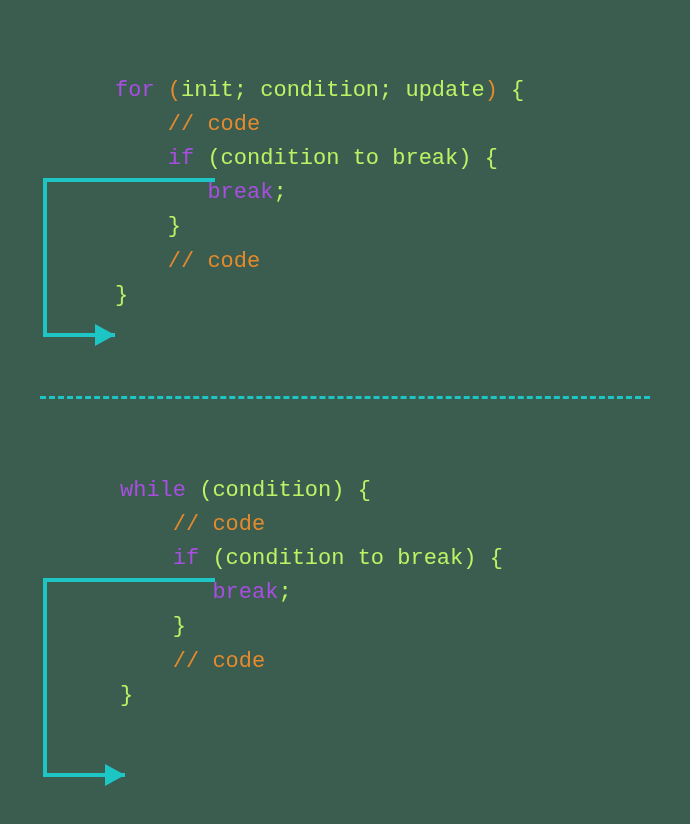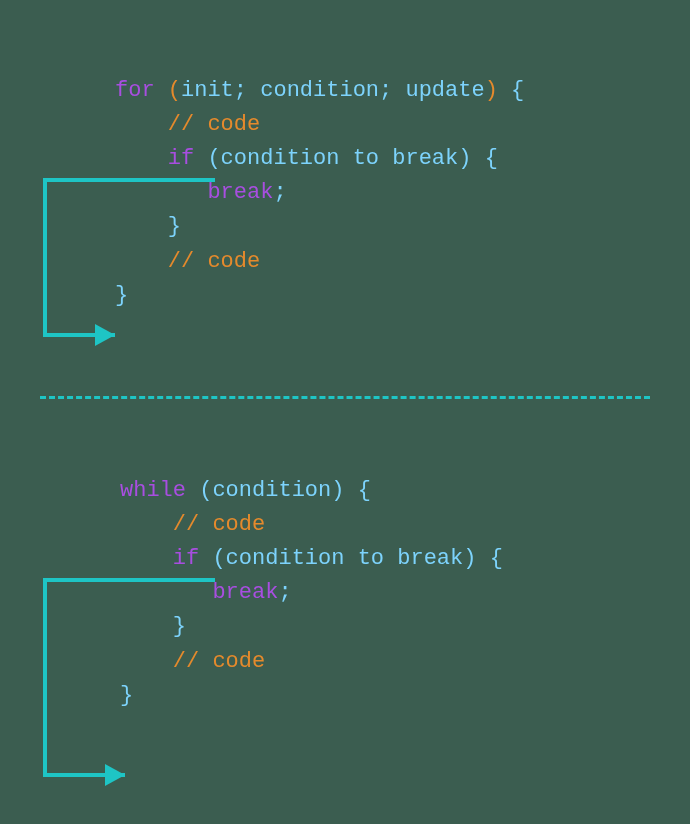--- a/index.html
+++ b/index.html
@@ -16,21 +16,21 @@
     position: relative;
   }
   .code-block {
     position: absolute;
     white-space: pre;
   }
   .for-block { top: 40px; left: 115px; }
   .while-block { top: 440px; left: 120px; }
   .kw-purple { color: #a84ee0; text-align: right; }
   .orange { color: #e58a2c; }
-  .black { color: #7dd3fc; }
+  .black { color: #bef264; }
   .divider {
     position: absolute;
     top: 396px;
     left: 40px;
     width: 610px;
     height: 0;
     border-top: 3px dashed #1ec5c5;
   }
   svg.arrow {
     position: absolute;

